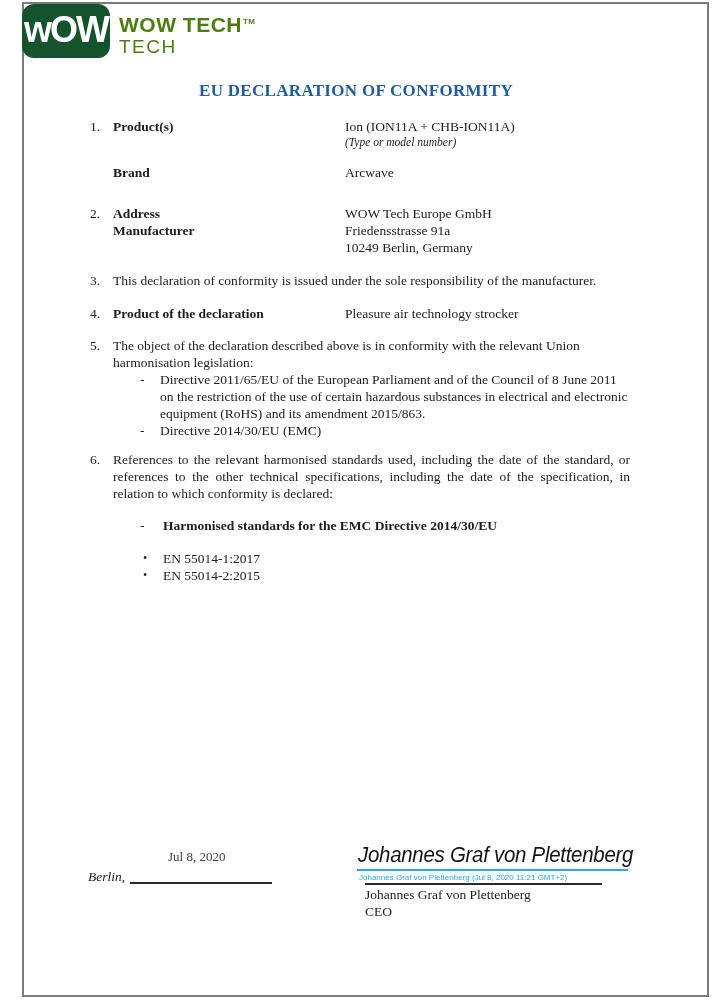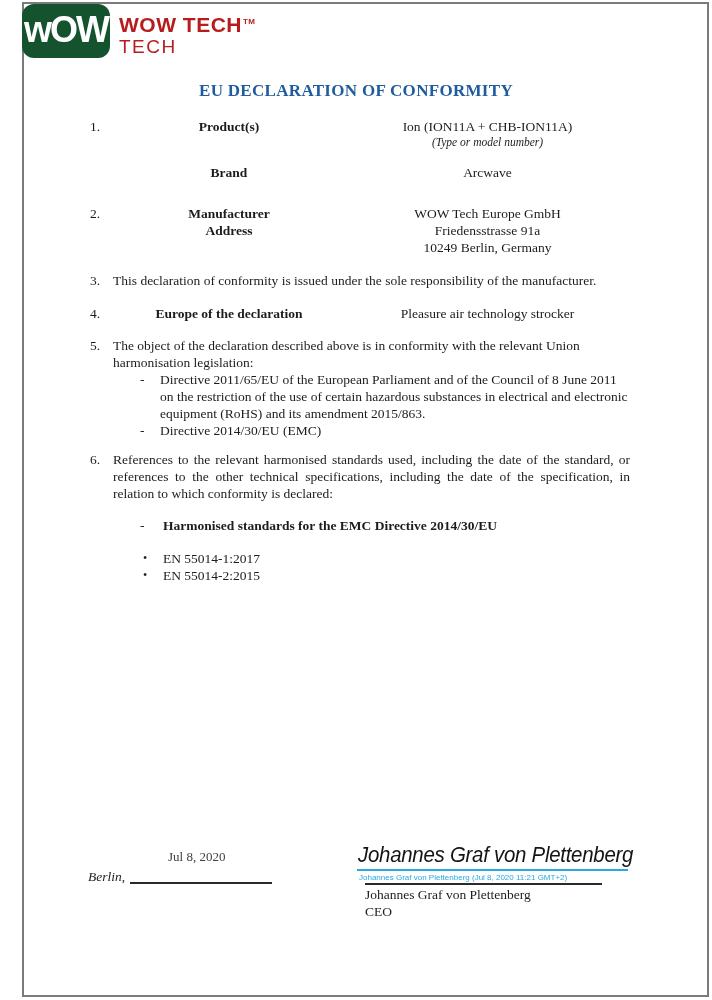--- a/index.html
+++ b/index.html
@@ -12,35 +12,35 @@
     border:2px solid #7b7b7b; box-sizing:border-box; pointer-events:none;
   }
   
   .logo { position:absolute; left:22px; top:4px; display:flex; align-items:flex-start; }
   .logo-mark {
     width:88px; height:54px; background:#14532d; border-radius:12px;
     color:#ffffff; display:flex; align-items:center; justify-content:center;
     font-family:"Liberation Sans", sans-serif; font-weight:bold; font-size:36px;
     letter-spacing:-2px; padding-bottom:2px; box-sizing:border-box;
   }
-  .brand-block { margin-left:9px; padding-top:7px; font-family:"Liberation Sans", sans-serif; color:#b91c1c; }
+  .brand-block { margin-left:9px; padding-top:7px; font-family:"Liberation Sans", sans-serif; color:#4d7c0f; }
   .brand-name { font-size:21px; font-weight:bold; letter-spacing:0.5px; line-height:22px; }
   .tm { font-size:8px; vertical-align:super; font-weight:bold; margin-left:1px; }
   .brand-group { font-size:19px; letter-spacing:1.5px; line-height:21px; font-weight:400; }
   
   .title {
     position:absolute; top:81px; left:0; width:100%; text-align:center; margin:0;
     font-size:17px; font-weight:bold; color:#1f5c9e; letter-spacing:0.3px;
   }
   
   .content { position:absolute; top:118px; left:90px; width:540px; font-size:13.5px; line-height:17px; }
   .row { display:flex; }
   .num { width:23px; flex:none; }
   .rbody { flex:1; min-width:0; }
-  .kv { display:flex;text-align:center; }
+  .kv { display:flex; }
   .k { width:232px; flex:none; font-weight:bold; }
   .v { flex:1; }
   .note { font-style:italic; font-size:11.5px; line-height:15px; }
   .m-brand { margin-top:14px; }
   .row-2 { margin-top:24px; }
   .row-3 { margin-top:16px; }
   .row-4 { margin-top:16px; }
   .row-5 { margin-top:15px; }
   .row-6 { margin-top:12px; }
   .just { text-align:justify; }
@@ -101,42 +101,42 @@
         <span class="v">Arcwave</span>
       </div>
     </div>
   </div>
 
   <div class="row row-2">
     <span class="num">2.</span>
     <div class="rbody">
       <div class="kv">
         <span class="k">
+          <span style="display:block;">Address</span>
           <span style="display:block;">Manufacturer</span>
-          <span style="display:block;">Address</span>
         </span>
         <span class="v">
           <span style="display:block;">WOW Tech Europe GmbH</span>
           <span style="display:block;">Friedensstrasse 91a</span>
           <span style="display:block;">10249 Berlin, Germany</span>
         </span>
       </div>
     </div>
   </div>
 
   <div class="row row-3">
     <span class="num">3.</span>
     <div class="rbody">This declaration of conformity is issued under the sole responsibility of the manufacturer.</div>
   </div>
 
   <div class="row row-4">
     <span class="num">4.</span>
     <div class="rbody">
       <div class="kv">
-        <span class="k">Europe of the declaration</span>
+        <span class="k">Product of the declaration</span>
         <span class="v">Pleasure air technology strocker</span>
       </div>
     </div>
   </div>
 
   <div class="row row-5">
     <span class="num">5.</span>
     <div class="rbody">
       <div>The object of the declaration described above is in conformity with the relevant Union harmonisation legislation:</div>
       <div class="dash-item">

